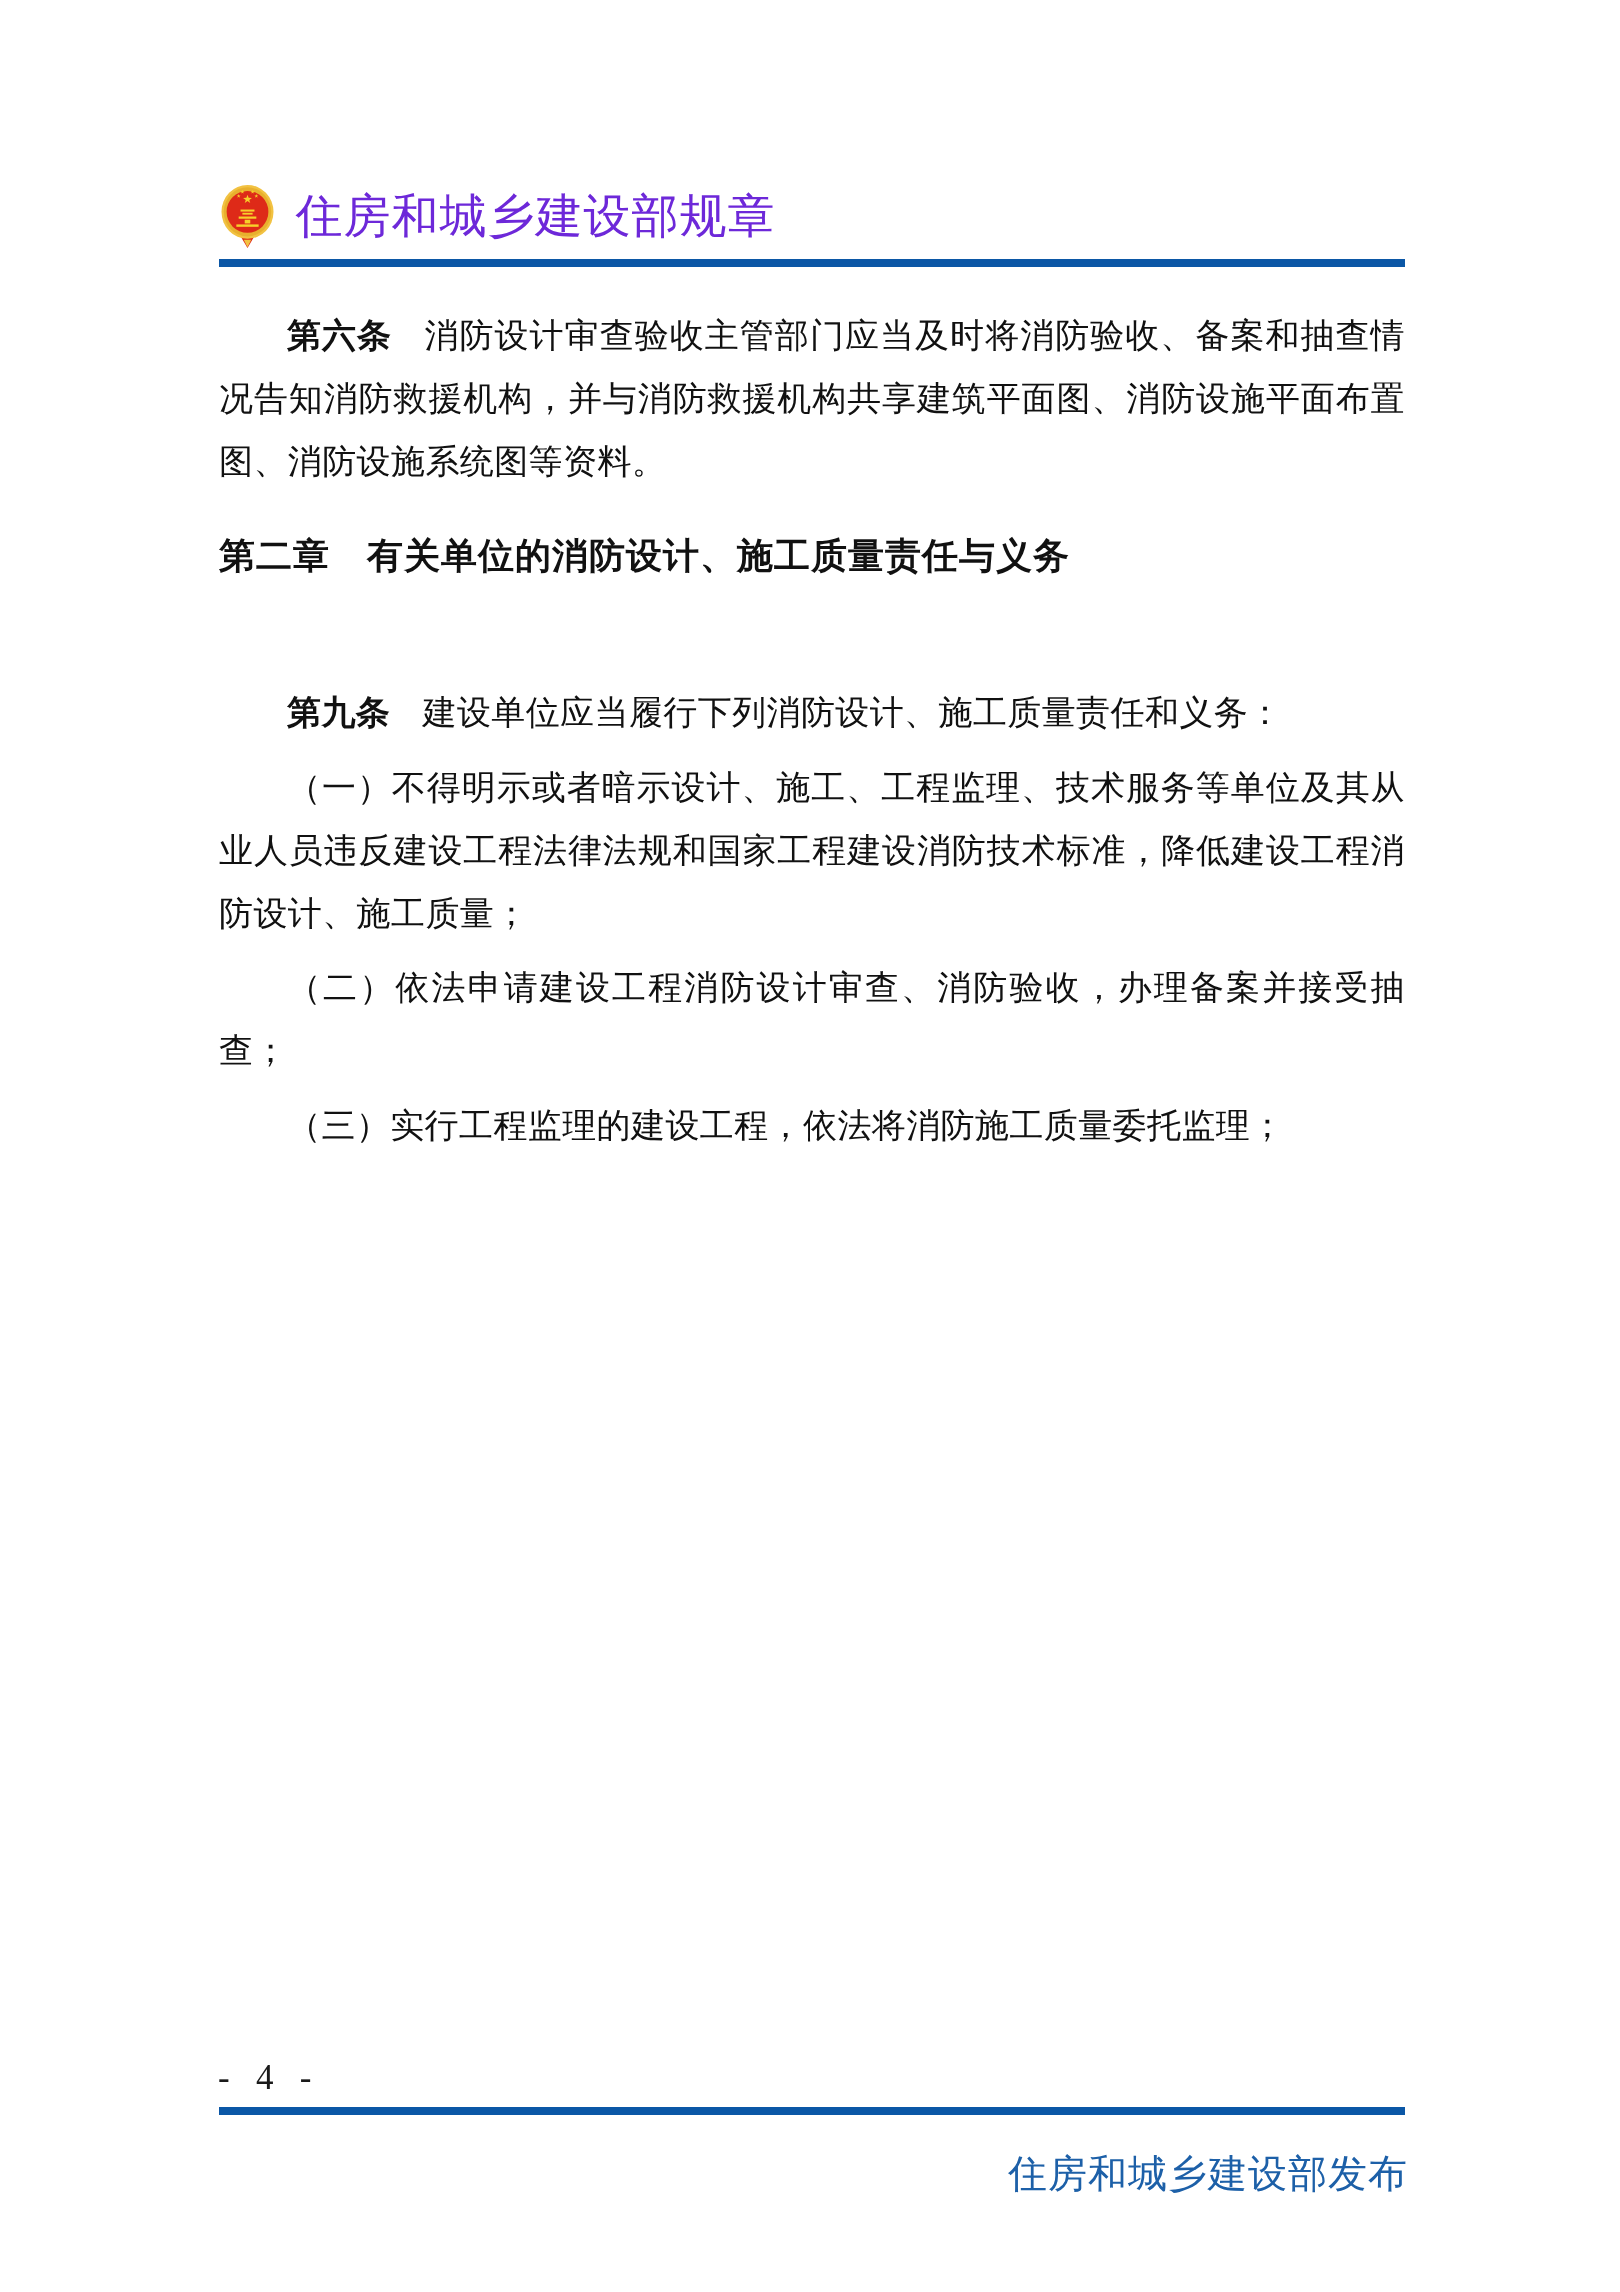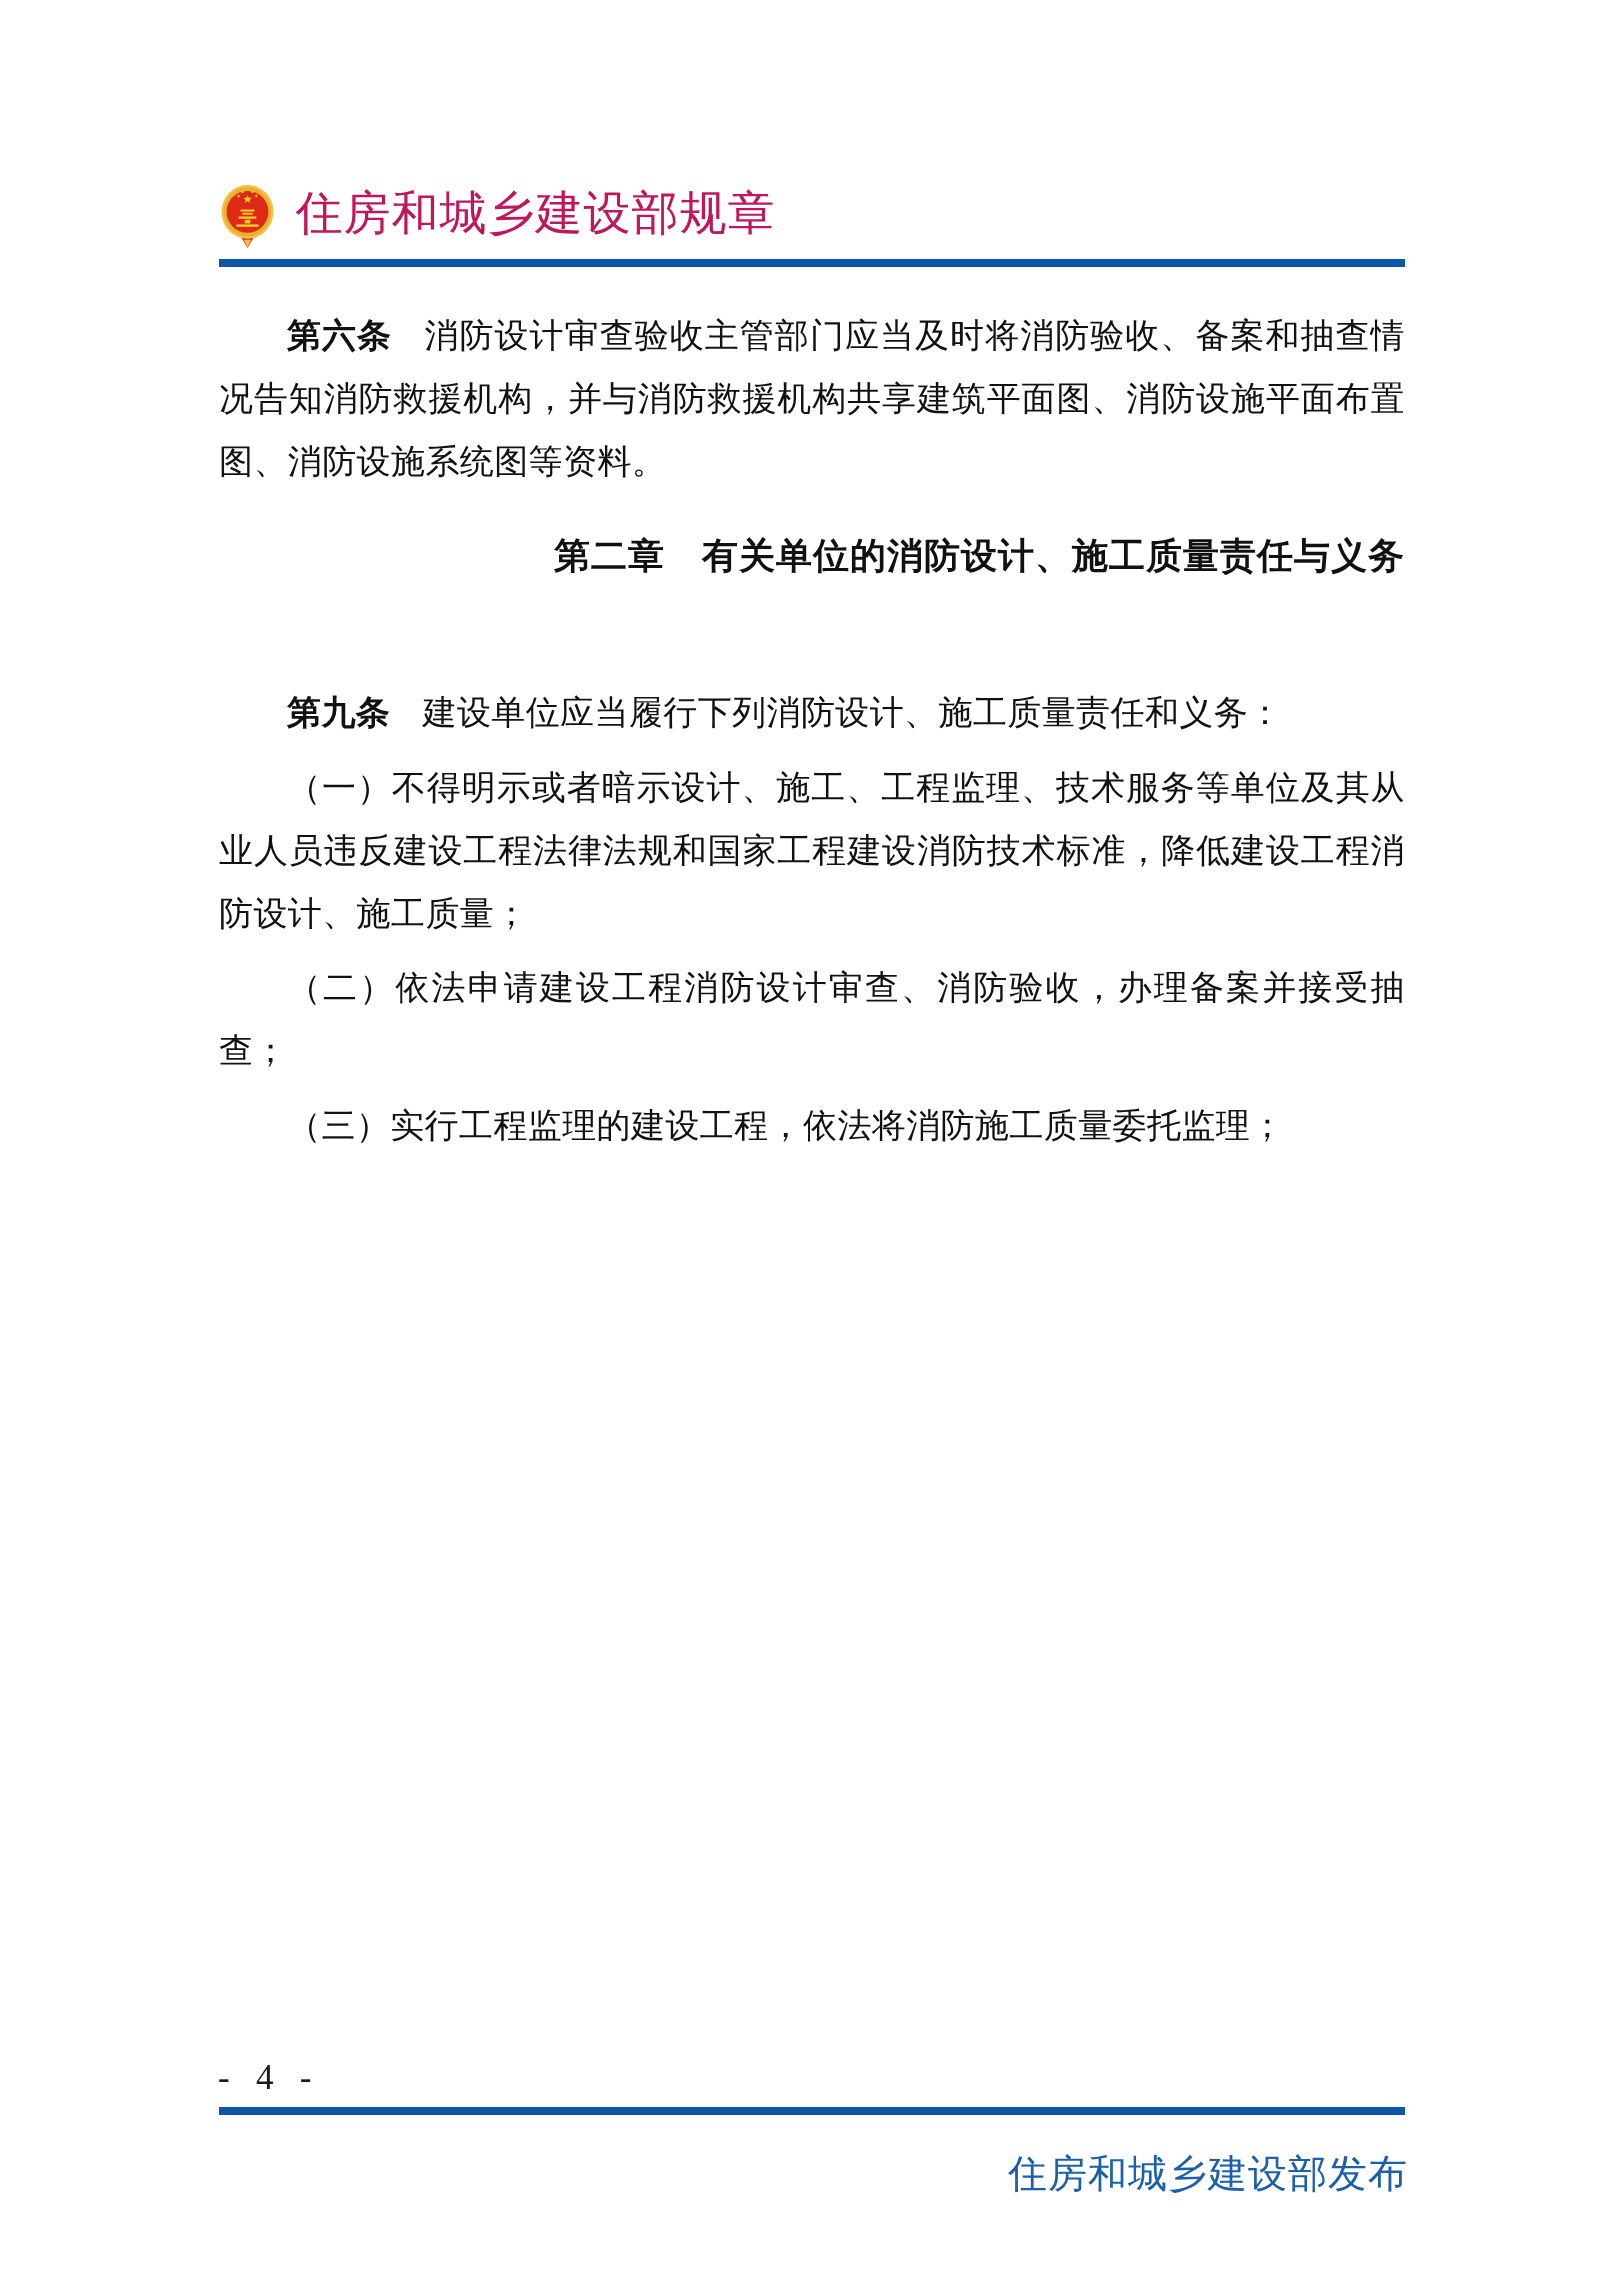--- a/index.html
+++ b/index.html
@@ -10,44 +10,44 @@
     overflow:hidden;
     font-family:"Liberation Serif", serif;
   }
   
   .page-header{position:absolute;top:184px;left:219px;width:1186px;}
   .header-row{display:flex;align-items:center;gap:19.6px;height:65px;}
   .emblem{width:57px;height:65px;flex:0 0 auto;}
   .header-title{
     font-size:47px;
     line-height:65px;
-    color:#be185d;
+    color:#6d28d9;
     letter-spacing:1px;
     white-space:nowrap;
-    font-family:Liberation Mono, monospace;
+    font-family:Liberation Serif, serif;
   }
   .rule{height:7.8px;background:#0b57a6;}
   .header-rule{margin-top:9.8px;}
   
   .doc-body{
     position:absolute;top:292px;left:219px;width:1186px;
     font-size:34px;line-height:63px;letter-spacing:0.4px;
     color:#111111;text-align:justify;
   }
   .doc-body p{margin:11.8px 0;text-indent:2em;}
   .doc-body p.continuation{text-indent:0;margin-top:0;}
   .art-num{
     font-weight:700;
     font-family:"Liberation Sans", sans-serif;
     margin-right:0.95em;
   }
   .chapter{
     font-size:36px;font-weight:700;
     font-family:"Liberation Sans", sans-serif;
-    text-align:right;text-indent:0;
+    text-align:left;text-indent:0;
     line-height:63px;letter-spacing:1px;
     margin:31px 0 94px 0;
   }
   
   .page-number{
     position:absolute;left:218px;top:2058px;
     font-size:35px;color:#1a1a1a;letter-spacing:8.8px;
     font-family:"Liberation Serif", serif;
   }
   .footer-rule{position:absolute;top:2107px;left:219px;width:1186px;}

